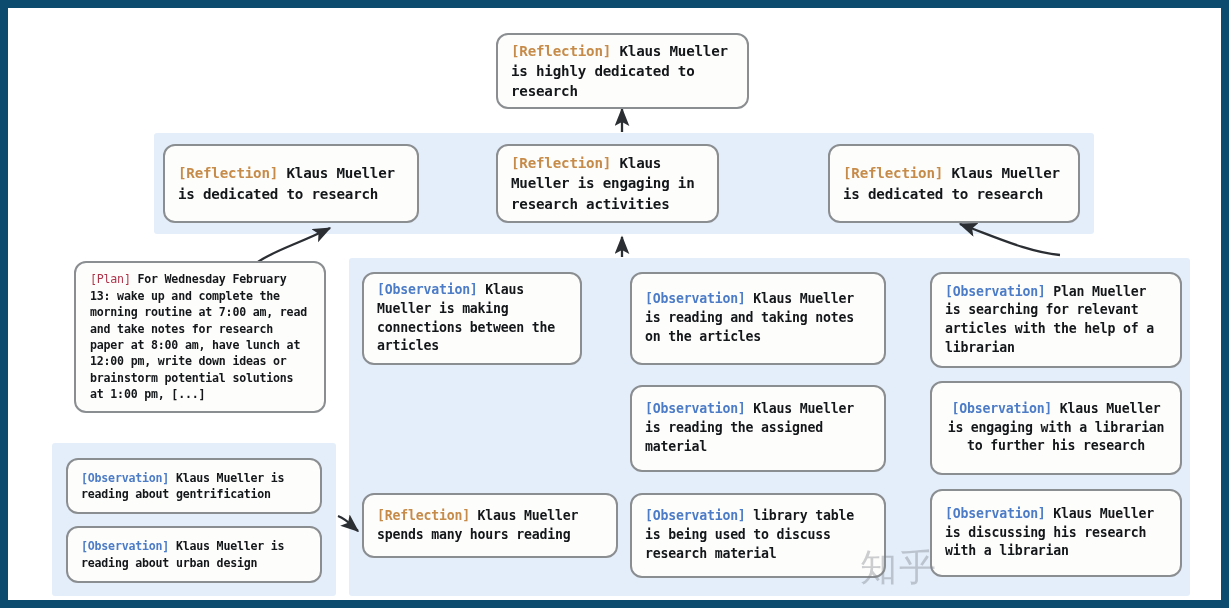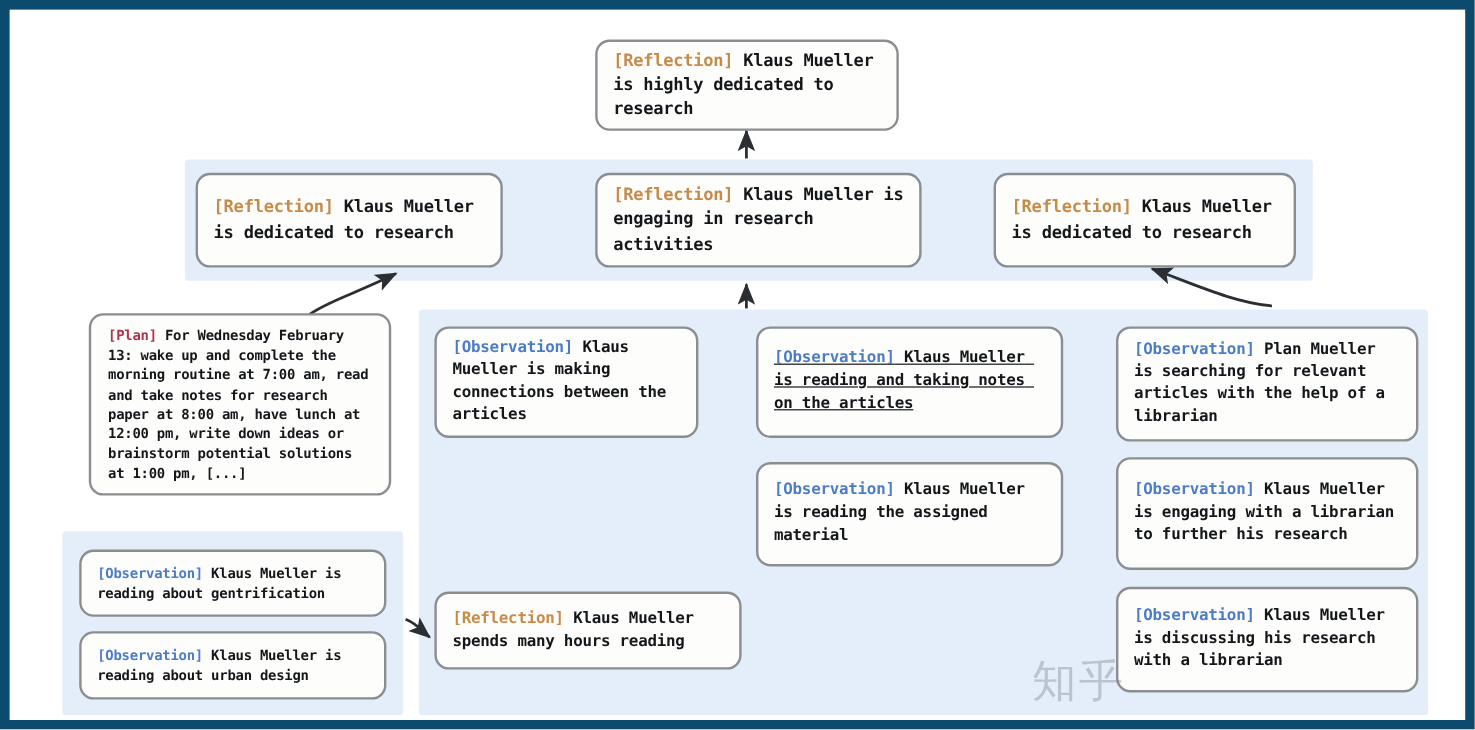--- a/index.html
+++ b/index.html
@@ -38,21 +38,21 @@
     display: flex;
     flex-direction: column;
     justify-content: center;
   }
   .node .txt { display: block; }
   .fs14 { font-size: 14.2px; }
   .fs13 { font-size: 13.2px; }
   .fs115 { font-size: 11.6px; }
   .tag-reflection { color: #c78b49; font-weight: bold; }
   .tag-observation { color: #4d7cc7; font-weight: bold; }
-  .tag-plan { color: #b0344a; font-weight: bold; }
+  .tag-plan { color: #b0344a; font-weight: normal; }
   svg.arrows {
     position: absolute;
     left: 0; top: 0;
     width: 1229px;
     height: 608px;
     pointer-events: none;
   }
   .wm {
     position: absolute;
     font-family: "DejaVu Sans", "Liberation Sans", sans-serif;
@@ -91,21 +91,21 @@
   </svg>
 
   <div class="node fs14" style="left:488px; top:25px; width:253px; height:76px;">
     <span class="txt"><span class="tag-reflection">[Reflection]</span><span> Klaus Mueller is highly dedicated to research</span></span>
   </div>
 
   <div class="node fs14" style="left:155px; top:136px; width:256px; height:79px;">
     <span class="txt"><span class="tag-reflection">[Reflection]</span><span> Klaus Mueller is dedicated to research</span></span>
   </div>
 
-  <div class="node fs14" style="left:488px; top:136px; width:272px; height:79px;">
+  <div class="node fs14" style="left:488px; top:136px; width:223px; height:79px;">
     <span class="txt"><span class="tag-reflection">[Reflection]</span><span> Klaus Mueller is engaging in research activities</span></span>
   </div>
 
   <div class="node fs14" style="left:820px; top:136px; width:252px; height:79px;">
     <span class="txt"><span class="tag-reflection">[Reflection]</span><span> Klaus Mueller is dedicated to research</span></span>
   </div>
 
   <div class="node fs115" style="left:66px; top:253px; width:252px; height:152px; padding:11px 14px;">
     <span class="txt"><span class="tag-plan">[Plan]</span><span> For Wednesday February 13: wake up and complete the morning routine at 7:00 am, read and take notes for research paper at 8:00 am, have lunch at 12:00 pm, write down ideas or brainstorm potential solutions at 1:00 pm, [...]</span></span>
   </div>
@@ -120,34 +120,37 @@
 
   <div class="node fs13" style="left:354px; top:264px; width:220px; height:93px;">
     <span class="txt"><span class="tag-observation">[Observation]</span><span> Klaus Mueller is making connections between the articles</span></span>
   </div>
 
 
   <div class="node fs13" style="left:354px; top:485px; width:256px; height:65px;">
     <span class="txt"><span class="tag-reflection">[Reflection]</span><span> Klaus Mueller spends many hours reading</span></span>
   </div>
 
-  <div class="node fs13" style="left:622px; top:264px; width:256px; height:93px;text-decoration:underline;">
+  <div class="node fs13" style="left:622px; top:264px; width:256px; height:93px;">
     <span class="txt"><span class="tag-observation">[Observation]</span><span> Klaus Mueller is reading and taking notes on the articles</span></span>
   </div>
 
   <div class="node fs13" style="left:622px; top:377px; width:256px; height:87px;">
     <span class="txt"><span class="tag-observation">[Observation]</span><span> Klaus Mueller is reading the assigned material</span></span>
   </div>
 
+  <div class="node fs13" style="left:622px; top:485px; width:256px; height:85px;">
+    <span class="txt"><span class="tag-observation">[Observation]</span><span> library table is being used to discuss research material</span></span>
+  </div>
 
   <div class="node fs13" style="left:922px; top:264px; width:252px; height:96px;">
     <span class="txt"><span class="tag-observation">[Observation]</span><span> Plan Mueller is searching for relevant articles with the help of a librarian</span></span>
   </div>
 
-  <div class="node fs13" style="left:922px; top:373px; width:252px; height:94px;">
+  <div class="node fs13" style="left:922px; top:373px; width:252px; height:94px;text-align:center;">
     <span class="txt"><span class="tag-observation">[Observation]</span><span> Klaus Mueller is engaging with a librarian to further his research</span></span>
   </div>
 
   <div class="node fs13" style="left:922px; top:481px; width:252px; height:88px;">
     <span class="txt"><span class="tag-observation">[Observation]</span><span> Klaus Mueller is discussing his research with a librarian</span></span>
   </div>
 
   <div class="wm" style="left:852px; top:535px;">知乎</div>
 
 </div>

